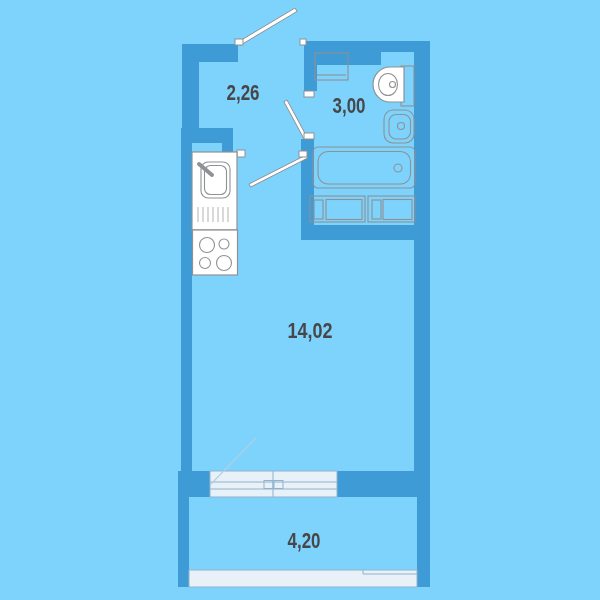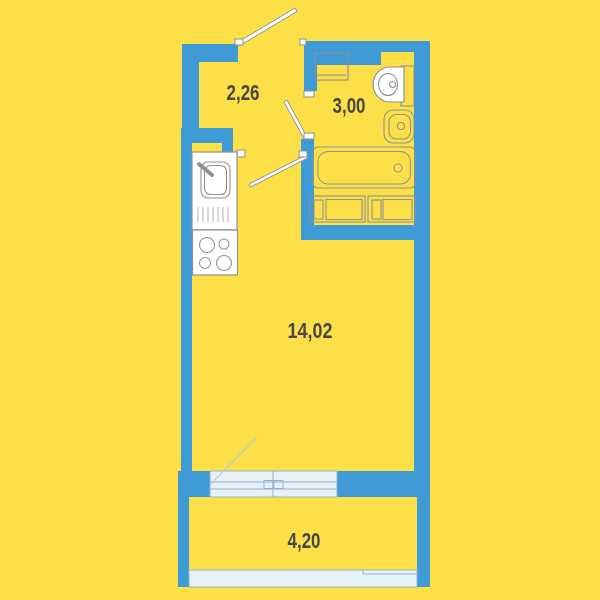--- a/index.html
+++ b/index.html
@@ -1,16 +1,16 @@
 <!DOCTYPE html>
 <html style="--wall: #3f9bd5; --glazing-fill: #e9f1f8; --glazing-stroke: #8fb3cc; --fixture-stroke: #8f9194; --label: #47474a; --swing-line: #b5cede;"><head>
 <meta charset="utf-8">
 <style>
   html,body{margin:0;padding:0;background:#ffffff;}
-  .stage{position:relative;width:600px;height:600px;background:#fde047;overflow:hidden;
+  .stage{position:relative;width:600px;height:600px;background:#7dd3fc;overflow:hidden;
          font-family:"Liberation Sans",sans-serif;}
   svg{display:block;}
   .wall{fill:var(--wall);}
   .jamb{fill:#ffffff;stroke:var(--fixture-stroke);stroke-width:1;}
   .leaf{fill:#ffffff;stroke:var(--fixture-stroke);stroke-width:1;}
   .fx{fill:#ffffff;stroke:var(--fixture-stroke);stroke-width:1.2;}
   .fxl{fill:none;stroke:var(--fixture-stroke);stroke-width:1.1;}
   .drain{stroke:#b3b3b3;stroke-width:1;}
   .glz{fill:var(--glazing-fill);stroke:var(--glazing-stroke);stroke-width:1;}
   .glzl{fill:none;stroke:var(--glazing-stroke);stroke-width:1;}

